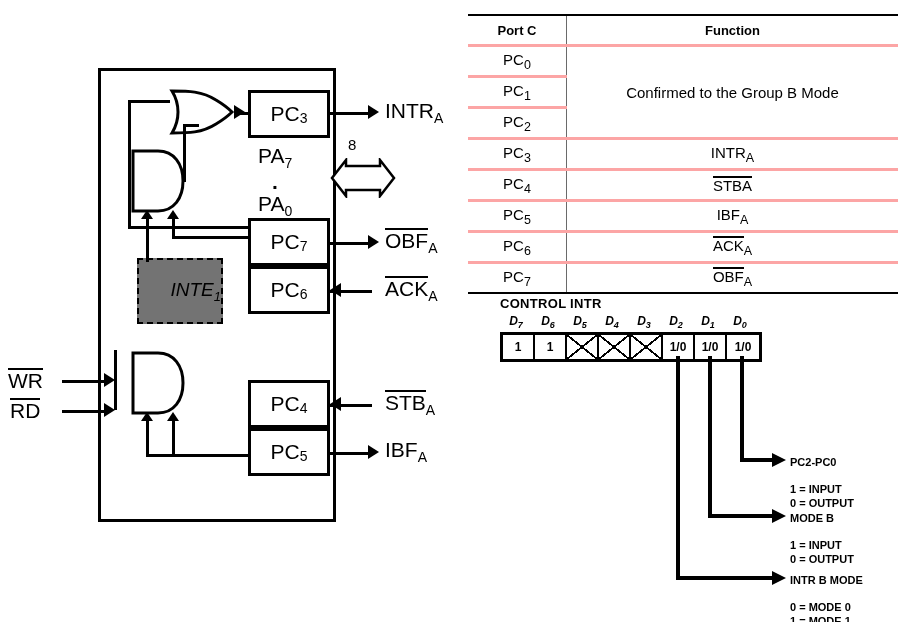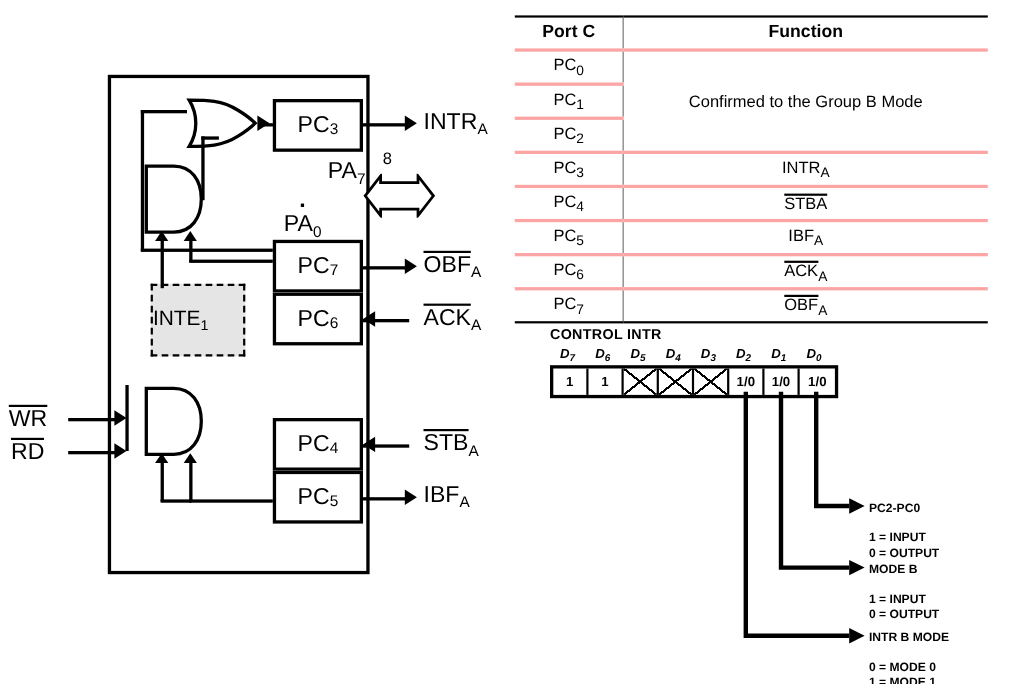--- a/index.html
+++ b/index.html
@@ -49,25 +49,26 @@
     position: absolute;
     font-size: 21px;
     white-space: nowrap;
   }
   .label sub { font-size: 14px; }
   .ovl { border-top: 2px solid #000; padding-top: 0px; display:inline-block; line-height:1.05;}
 
   .inte-box {
     position: absolute;
     border: 2px dashed #000;
-    background: #e5e5e5;
+    background: #737373;
     display: flex;
     align-items: center;
-    justify-content: flex-start;
+    justify-content: flex-end;
     font-size: 19px;
+    font-style: italic;
   }
   .inte-box sub { font-size: 13px; }
 
   
   .arrow-r {
     position: absolute;
     width: 0; height: 0;
     border-top: 7px solid transparent;
     border-bottom: 7px solid transparent;
     border-left: 11px solid #000;
@@ -96,21 +97,21 @@
     font-size: 15px;
   }
   #portc-table th, #portc-table td {
     border: 3px solid #fca5a5;
     padding: 3px 4px;
     text-align: center;
     height: 22px;
   }
   #portc-table th {
     font-weight: bold;
-    font-size: 16px;
+    font-size: 13px;
     border-bottom: 2px solid #000;
     border-top: 2px solid #000;
   }
   #portc-table td.pc { width: 90px; }
   #portc-table tr td { border-left: none; border-right: none; }
   #portc-table tr th { border-left: none; border-right: none; }
   #portc-table th.pc { border-right: 1px solid #6a6a6a; }
   #portc-table td.pc { border-right: 1px solid #6a6a6a; }
   #portc-table tr:last-child td { border-bottom: 2px solid #000; }
 
@@ -174,21 +175,21 @@
     <span><span>PC</span><sub>4</sub></span>
   </div>
   <div class="pin-box" style="left:248px; top:428px; width:82px; height:48px;">
     <span><span>PC</span><sub>5</sub></span>
   </div>
 
   <div class="inte-box" style="left:137px; top:258px; width:82px; height:62px;">
     <span><span>INTE</span><sub>1</sub></span>
   </div>
 
-  <div class="label" style="left:258px; top:144px;margin-left:40px;">
+  <div class="label" style="left:258px; top:144px;">
     <span>PA</span><sub>7</sub>
   </div>
   <div class="label" style="left:272px; top:170px; font-weight:bold;">.</div>
   <div class="label" style="left:258px; top:192px;">
     <span>PA</span><sub>0</sub>
   </div>
 
   <svg class="abs" style="left:330px; top:158px;" width="66" height="40">
     <path d="M16,8 L16,2 L2,20 L16,38 L16,32 L50,32 L50,38 L64,20 L50,2 L50,8 Z" fill="#fff" stroke="#000" stroke-width="2.5"></path>
   </svg>

